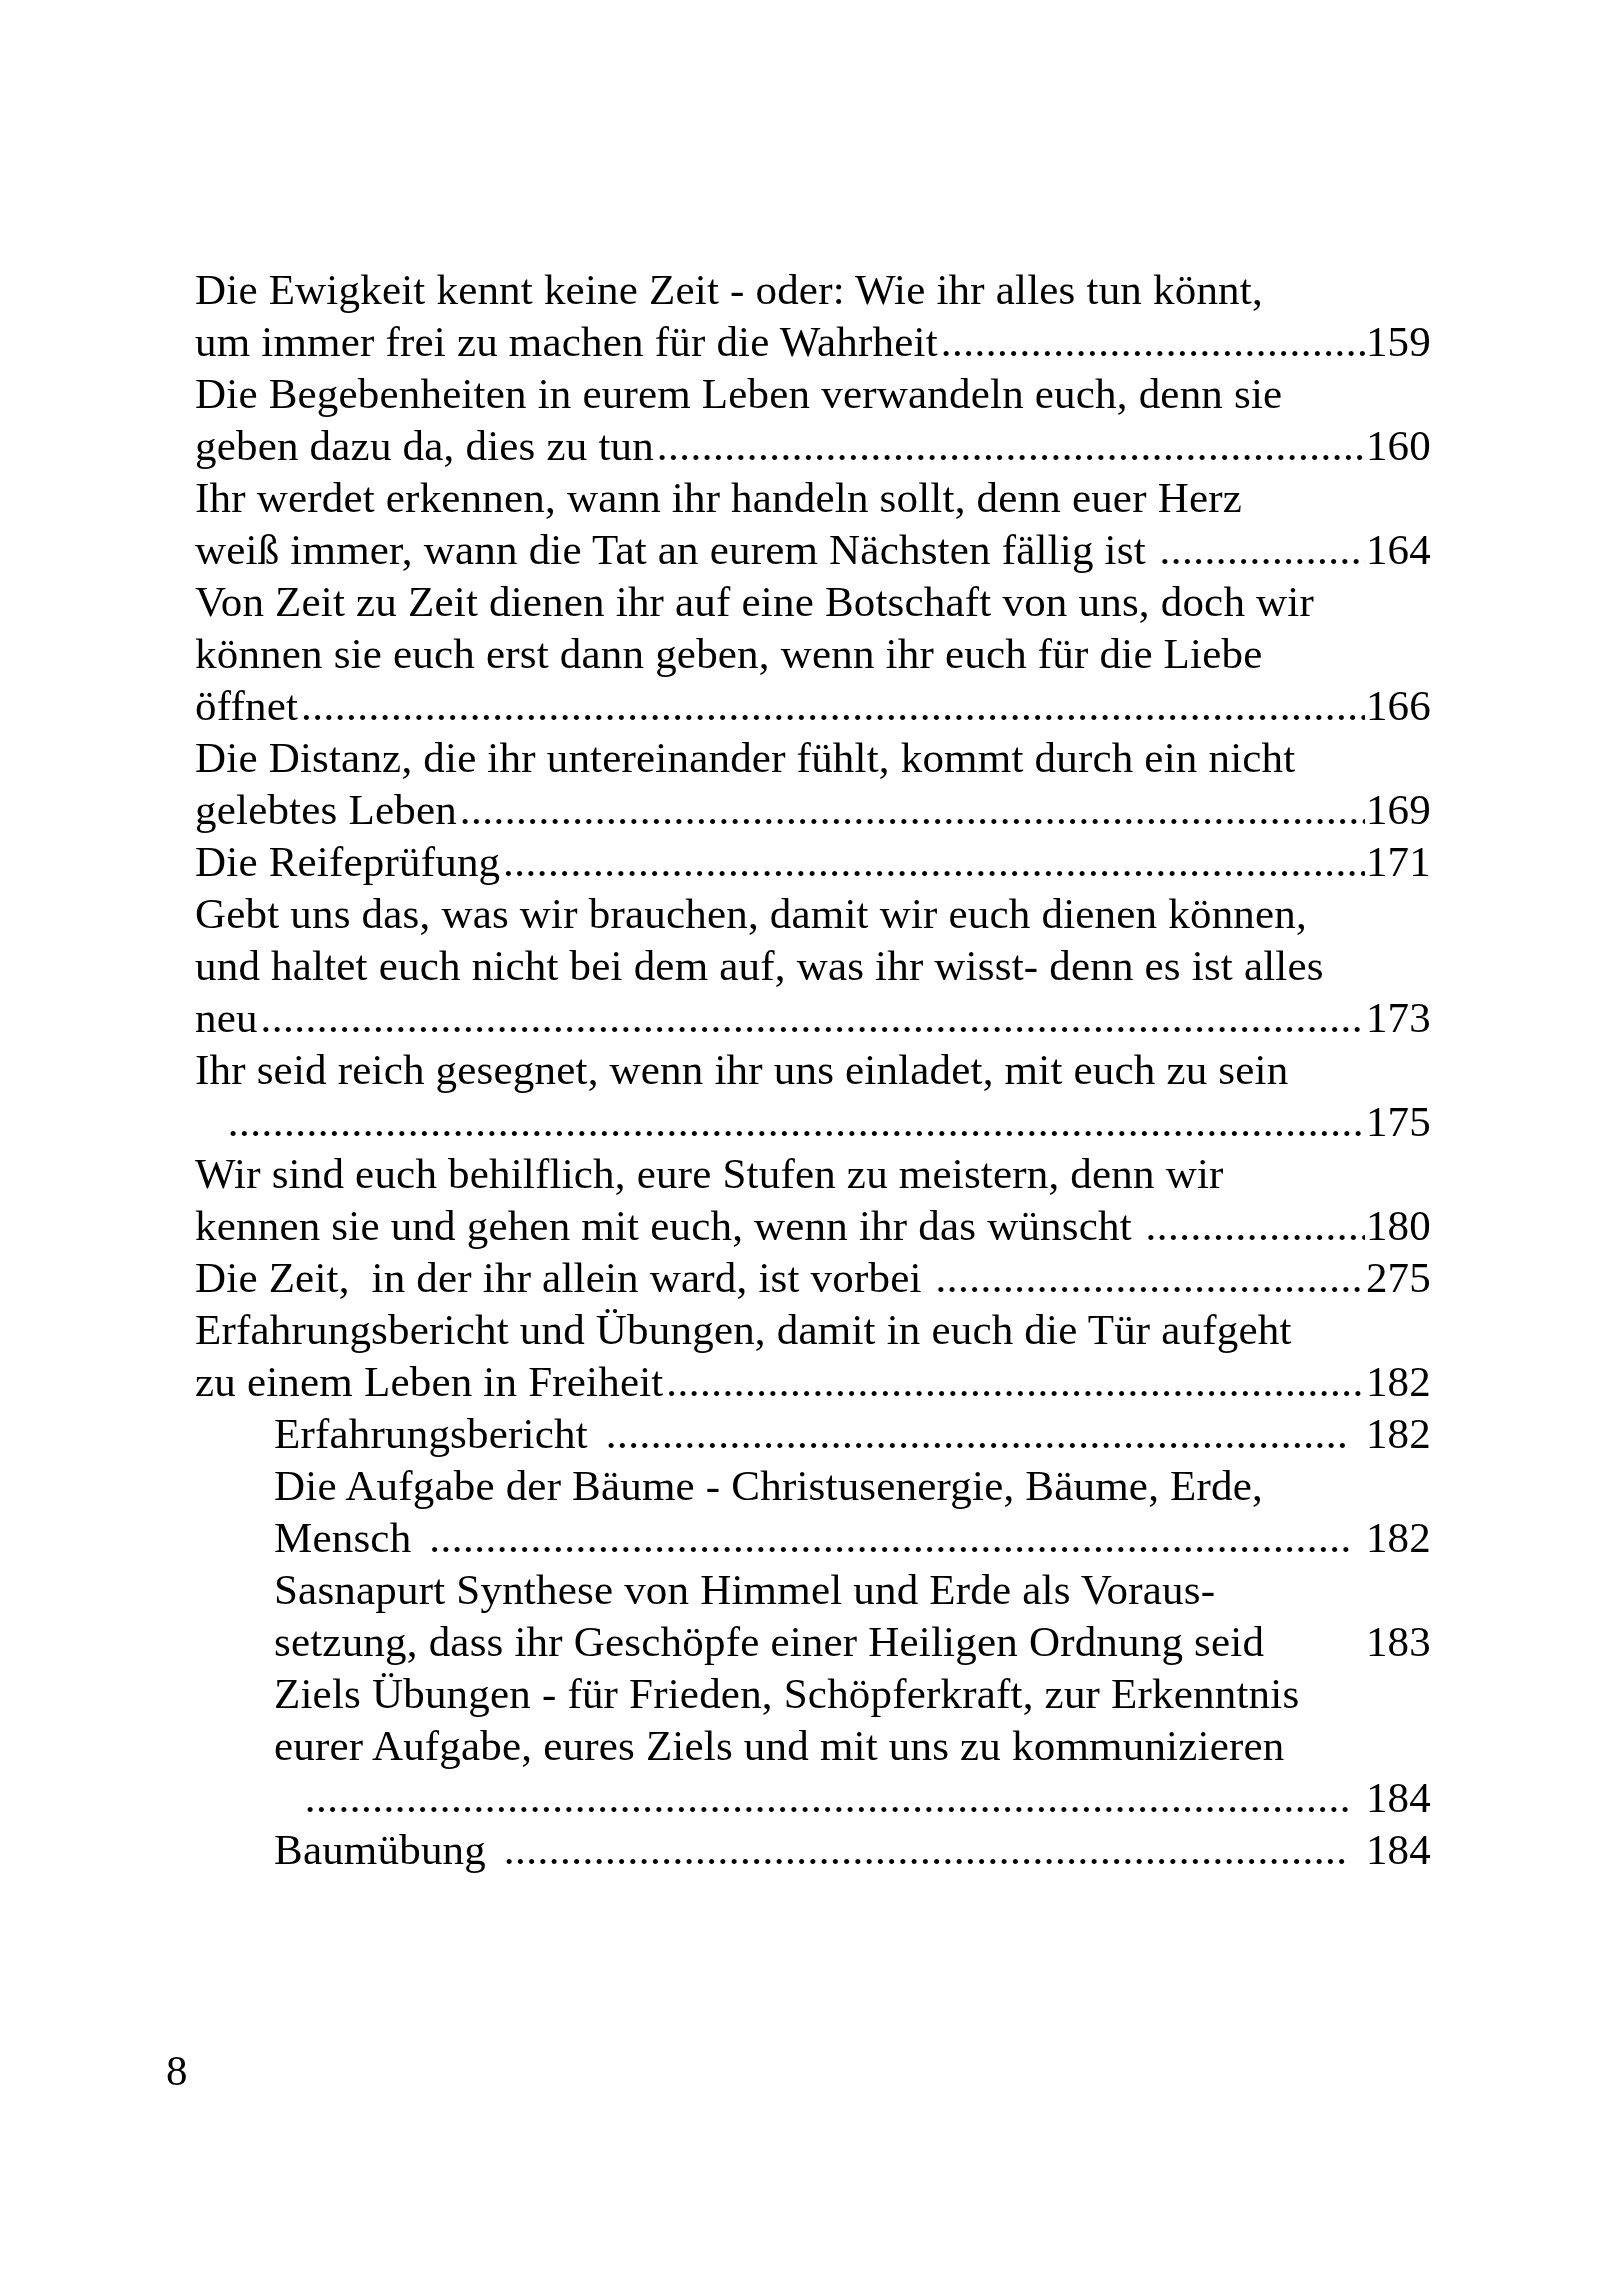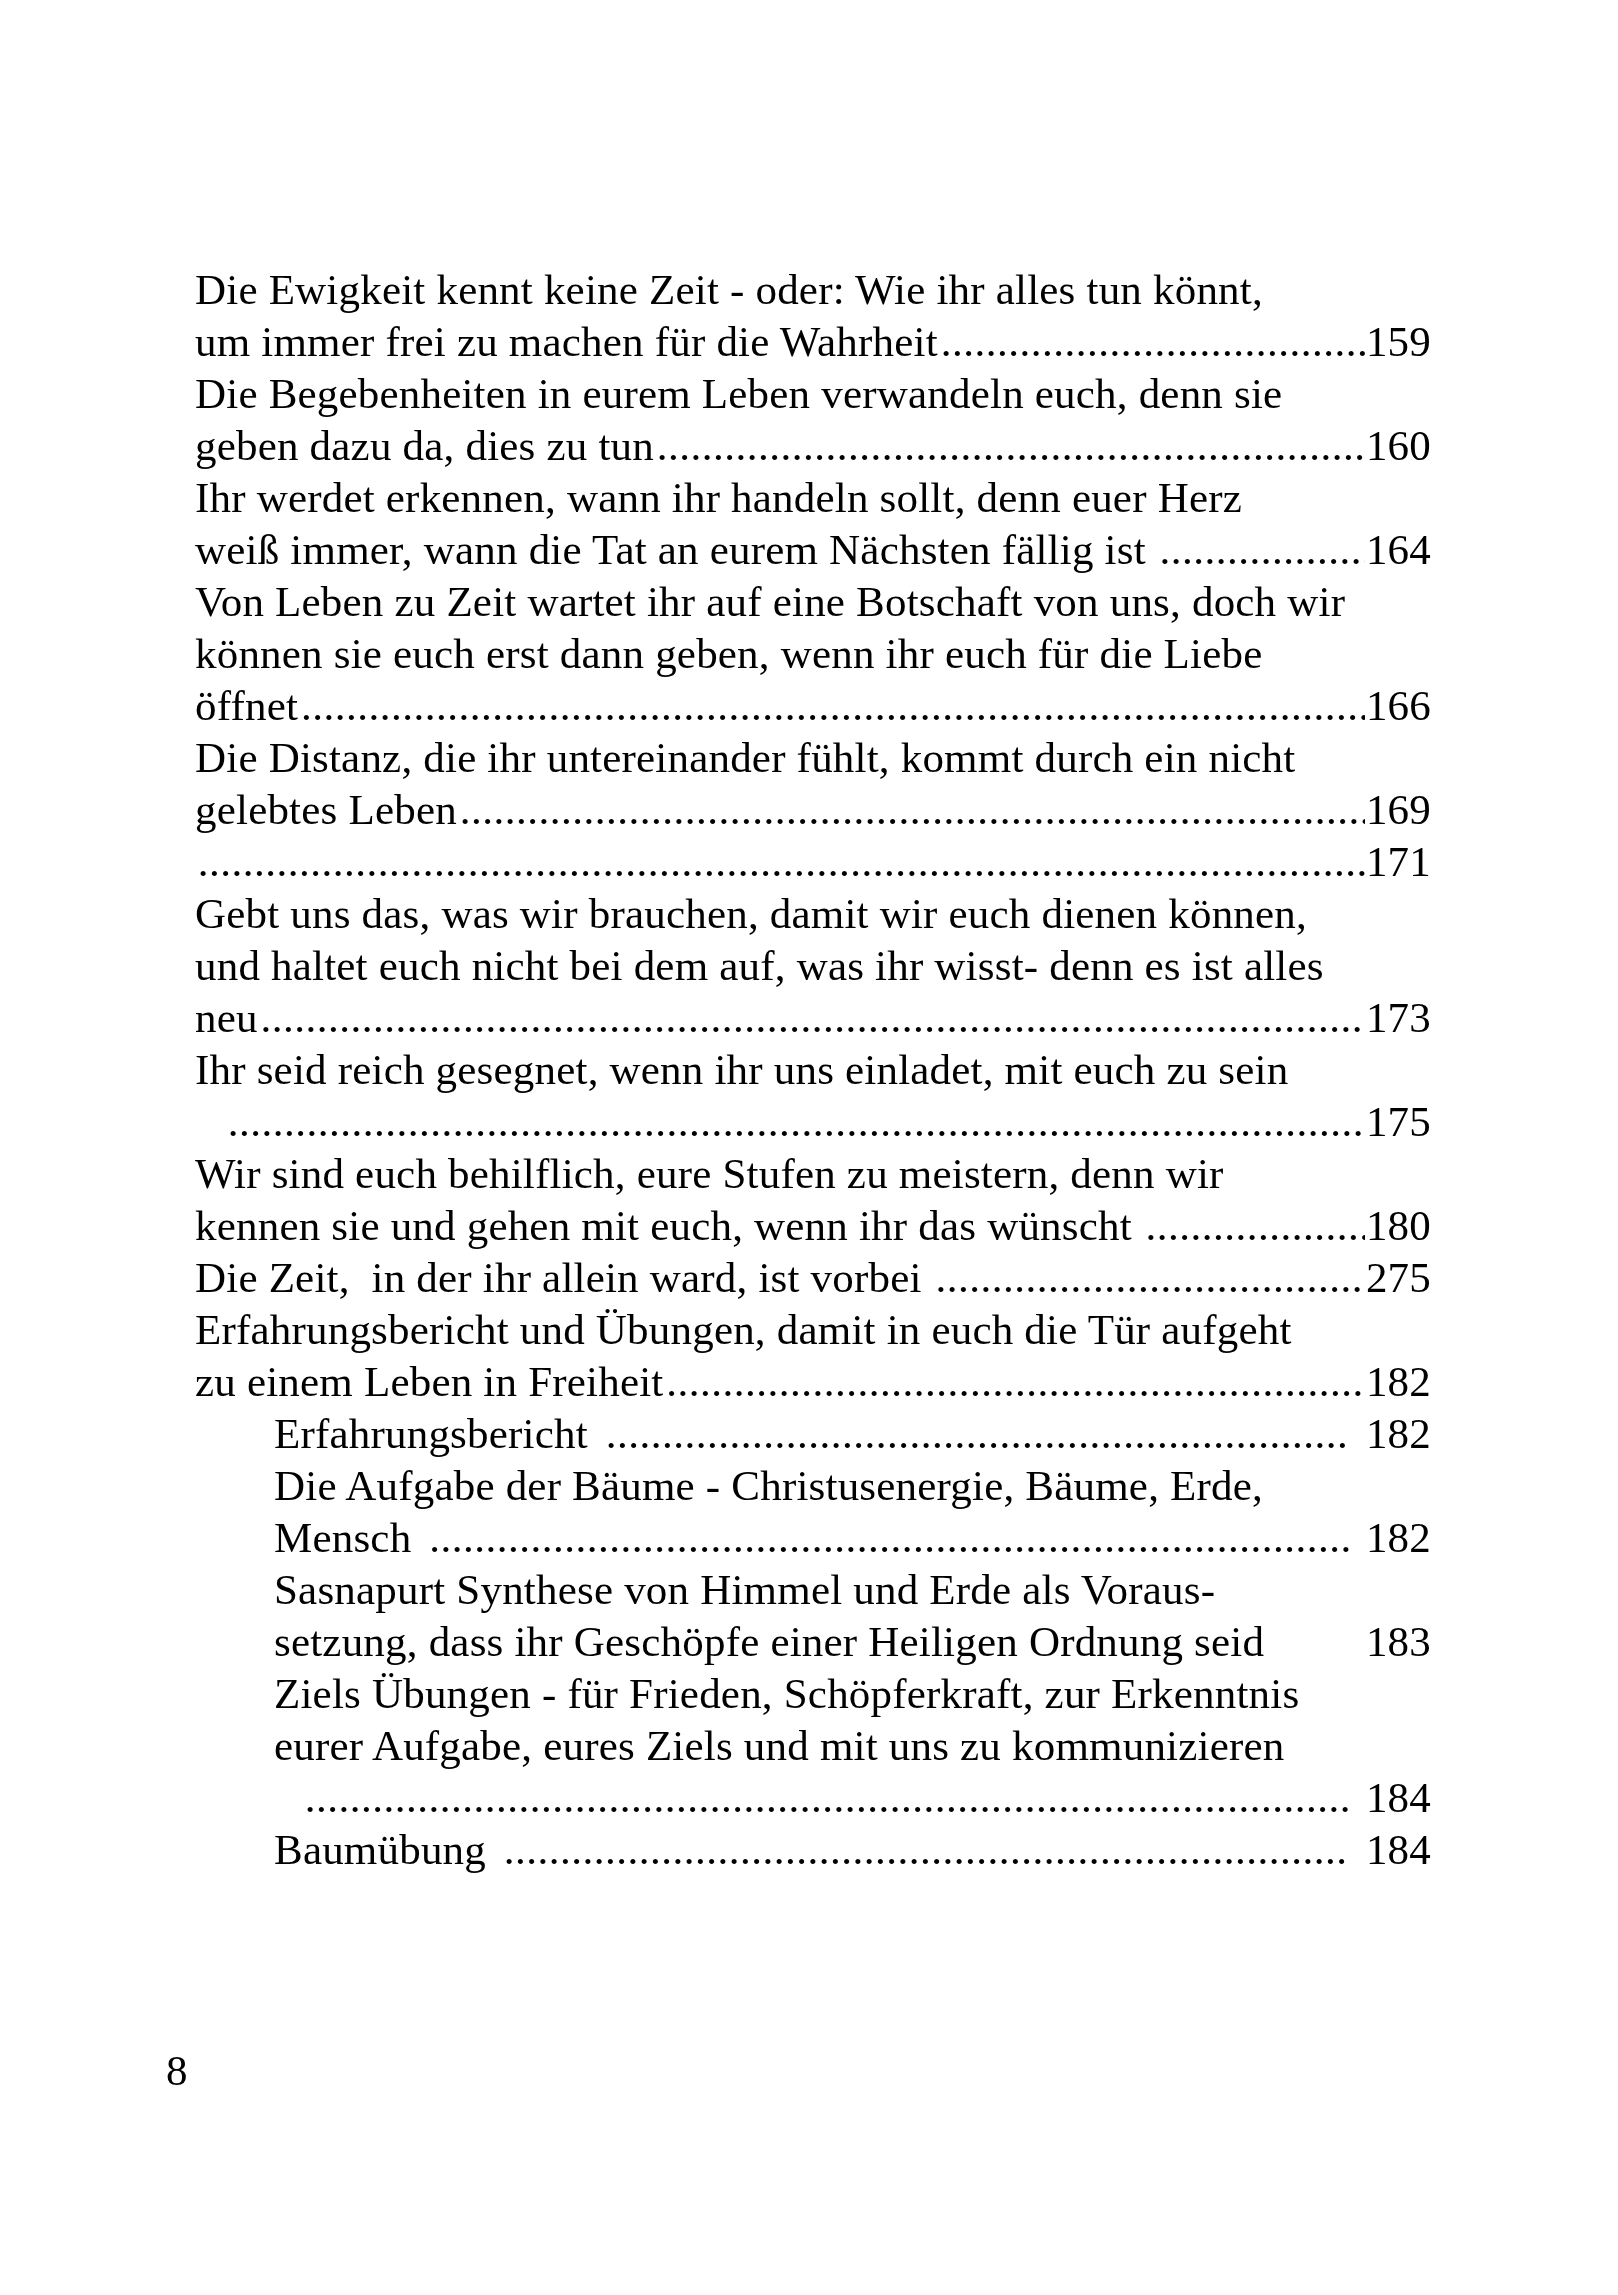--- a/index.html
+++ b/index.html
@@ -85,21 +85,21 @@
     <span class="txt">Ihr werdet erkennen, wann ihr handeln sollt, denn euer Herz</span>
     
     
   </div>
     <div class="row">
     <span class="txt">weiß immer, wann die Tat an eurem Nächsten fällig ist </span>
     <span class="dots">................................................................................................................................................................</span>
     <span class="pg">164</span>
   </div>
     <div class="row">
-    <span class="txt">Von Leben zu Zeit wartet ihr auf eine Botschaft von uns, doch wir</span>
+    <span class="txt">Von Zeit zu Zeit dienen ihr auf eine Botschaft von uns, doch wir</span>
     
     
   </div>
     <div class="row">
     <span class="txt">können sie euch erst dann geben, wenn ihr euch für die Liebe</span>
     
     
   </div>
     <div class="row">
     <span class="txt">öffnet</span>
@@ -110,20 +110,21 @@
     <span class="txt">Die Distanz, die ihr untereinander fühlt, kommt durch ein nicht</span>
     
     
   </div>
     <div class="row">
     <span class="txt">gelebtes Leben</span>
     <span class="dots">................................................................................................................................................................</span>
     <span class="pg">169</span>
   </div>
     <div class="row">
+    <span class="txt">Die Reifeprüfung</span>
     <span class="dots">................................................................................................................................................................</span>
     <span class="pg">171</span>
   </div>
     <div class="row">
     <span class="txt">Gebt uns das, was wir brauchen, damit wir euch dienen können,</span>
     
     
   </div>
     <div class="row">
     <span class="txt">und haltet euch nicht bei dem auf, was ihr wisst- denn es ist alles</span>

